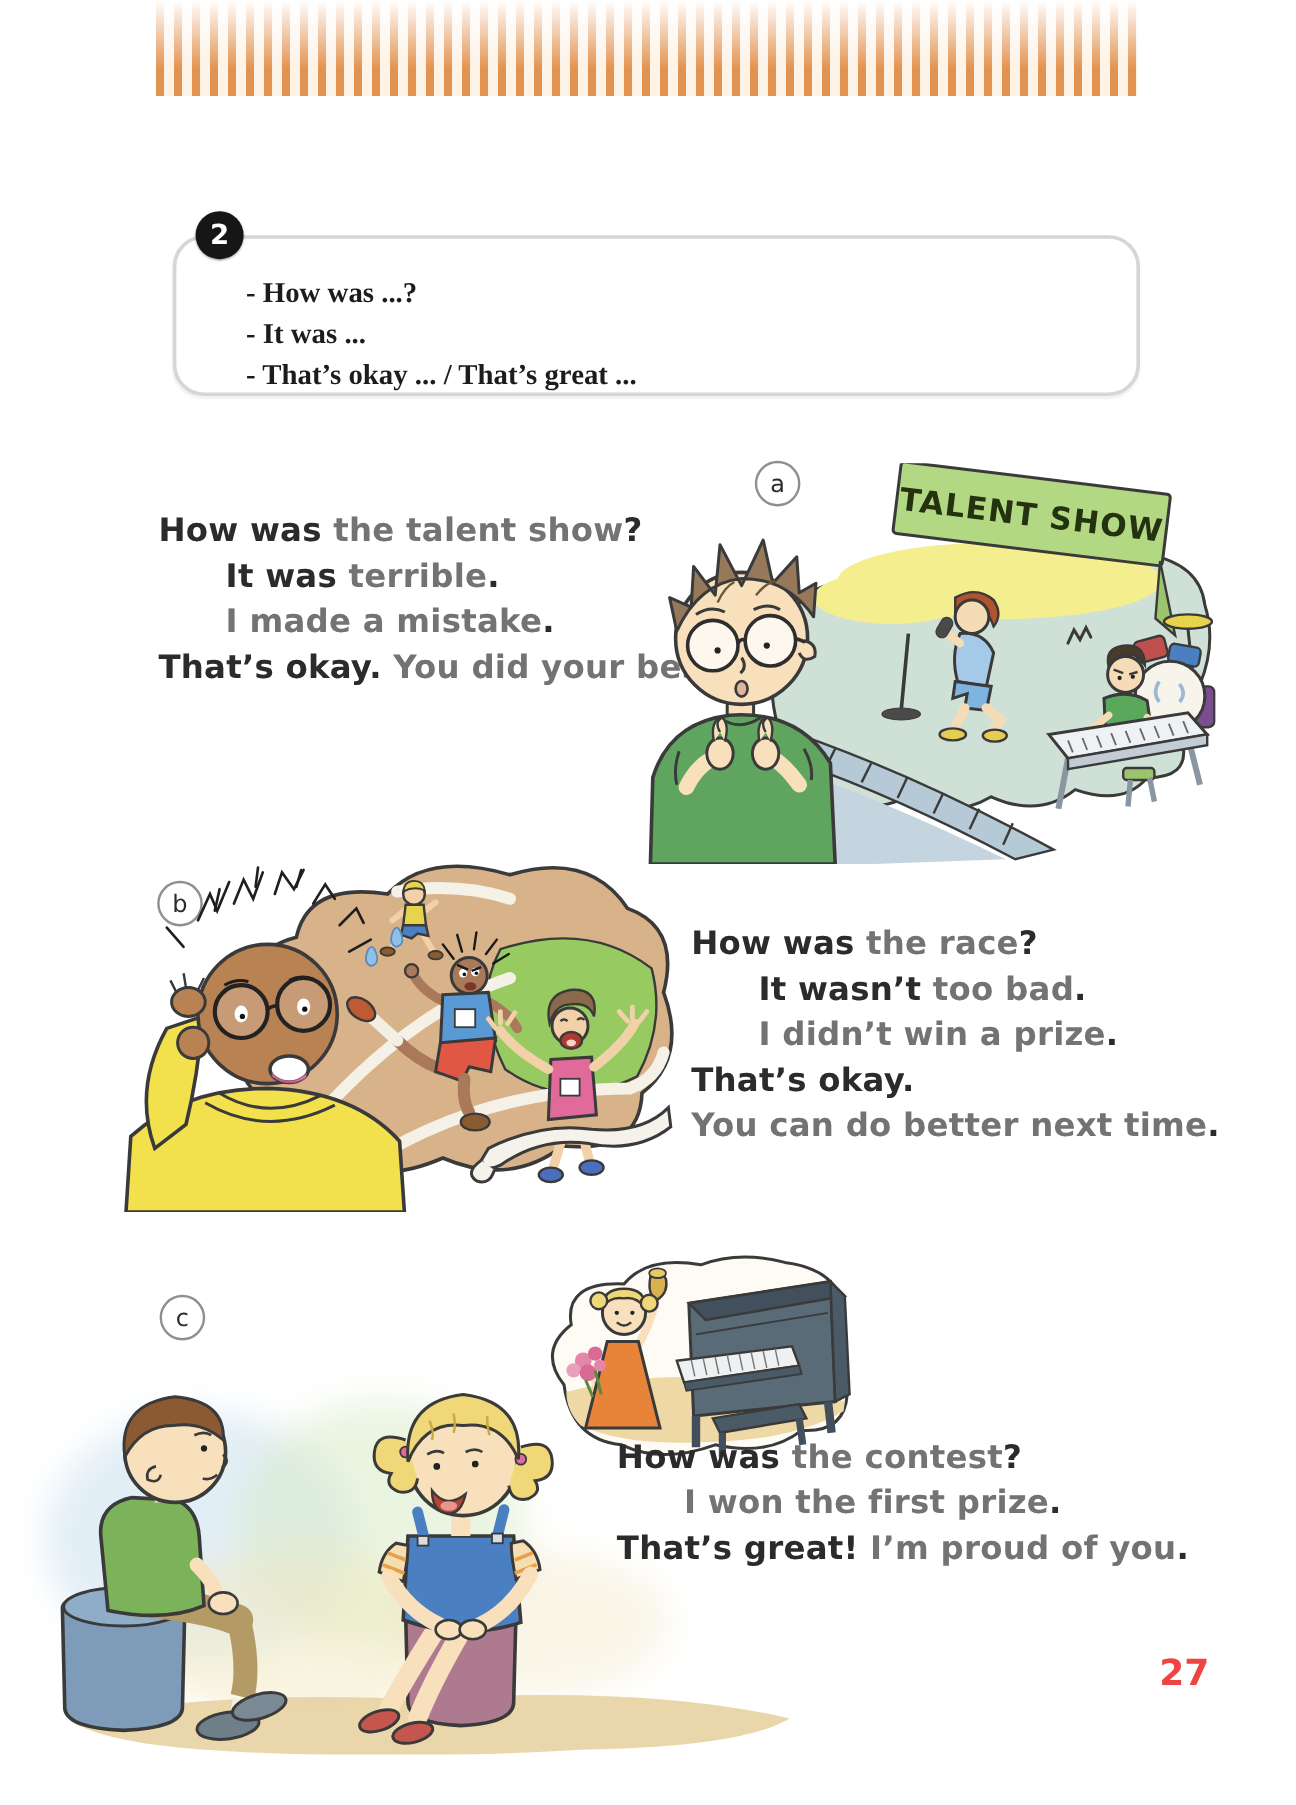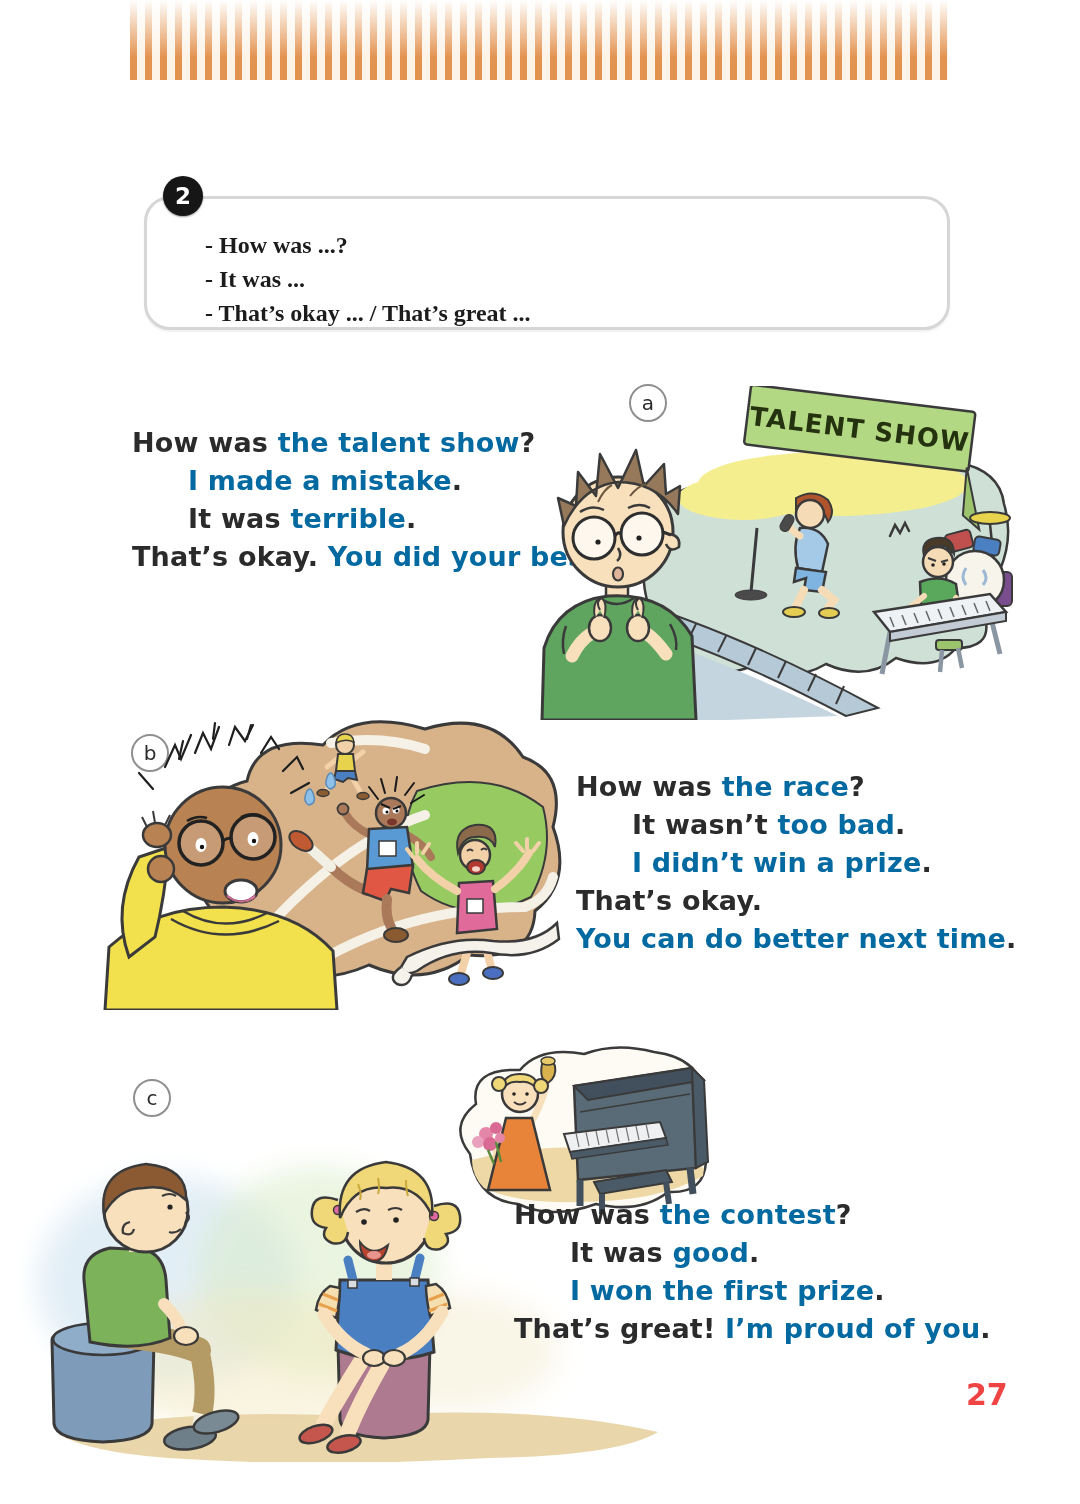--- a/index.html
+++ b/index.html
@@ -23,21 +23,21 @@
     font-size:23px;font-weight:700;box-shadow:0 1px 2px rgba(0,0,0,.4);}
 
   
   .scene-label{position:absolute;width:34px;height:34px;border:2px solid #8f8f8f;border-radius:50%;
     background:rgba(255,255,255,.9);display:flex;align-items:center;justify-content:center;
     font-size:20px;color:#2b2b2b;}
 
   
   .dialogue{position:absolute;font-weight:700;font-size:27px;line-height:38px;
     color:#2b2b2b;letter-spacing:.2px;white-space:nowrap;}
-  .dialogue .r{color:#0369a1;}
+  .dialogue .r{color:#737373;}
   .dialogue .k{color:#2b2b2b;text-align:center;}
 
   .illus{position:absolute;}
   .pagenum{position:absolute;left:966px;top:1377px;font-size:30px;font-weight:700;color:#ef4444;}
 </style>
 </head>
 <body>
 
 <div id="page">
 
@@ -48,22 +48,22 @@
   <div class="pattern-lines">
     <div>- How was ...?</div>
     <div>- It was ...</div>
     <div>- That’s okay ... / That’s great ...</div>
   </div>
 
   <div class="scene-label" style="left:629px;top:384px;">a</div>
 
   <div class="dialogue" style="left:132px;top:424px;">
       <div style="padding-left: 0px;"><span class="k">How was </span><span class="r">the talent show</span><span class="k">?</span></div>
+      <div style="padding-left: 56px;"><span class="k">It was </span><span class="r">terrible</span><span class="k">.</span></div>
       <div style="padding-left: 56px;"><span class="r">I made a mistake</span><span class="k">.</span></div>
-      <div style="padding-left: 56px;"><span class="k">It was </span><span class="r">terrible</span><span class="k">.</span></div>
       <div style="padding-left: 0px;"><span class="k">That’s okay. </span><span class="r">You did your best</span><span class="k">.</span></div>
     </div>
 
   <svg class="illus" style="left:538px;top:386px;" width="475" height="334" viewBox="0 0 475 334">
 
     <path d="M110,218 Q96,168 126,140 Q116,106 168,98 Q178,76 232,80 L298,72
       Q358,64 418,76 Q462,84 466,118 Q476,150 462,184 Q472,214 448,236 Q452,262 418,262
       Q398,286 358,272 Q328,296 288,278 Q254,298 214,280 Q176,296 146,272 Q112,264 110,218 Z" fill="#cfe0d6" stroke="#3a3a3a" stroke-width="2.5"></path>
 
     <g>
@@ -405,19 +405,18 @@
       <circle cx="346" cy="180" r="2.8" fill="#222"></circle>
         <circle cx="378" cy="178" r="2.8" fill="#222"></circle>
       <path d="M338,170 q8,-5 14,-1 M370,168 q8,-4 14,0" stroke="#3a3a3a" stroke-width="2.2" fill="none"></path>
       <path d="M342,200 q12,16 28,3 q-4,18 -16,16 q-12,-2 -12,-19 Z" fill="#b8432f" stroke="#3a3a3a" stroke-width="2"></path>
       <ellipse cx="356" cy="213" rx="7" ry="4" fill="#e8958e"></ellipse>
     </g>
   </svg>
 
   <div class="dialogue" style="left:514px;top:1196px;">
       <div style="padding-left: 0px;"><span class="k">How was </span><span class="r">the contest</span><span class="k">?</span></div>
-      <div style="padding-left: 56px;"><span class="k">It was </span><span class="r">good</span><span class="k">.</span></div>
       <div style="padding-left: 56px;"><span class="r">I won the first prize</span><span class="k">.</span></div>
       <div style="padding-left: 0px;"><span class="k">That’s great! </span><span class="r">I’m proud of you</span><span class="k">.</span></div>
     </div>
 
   <div class="pagenum">27</div>
 </div>
 
 </body></html>

